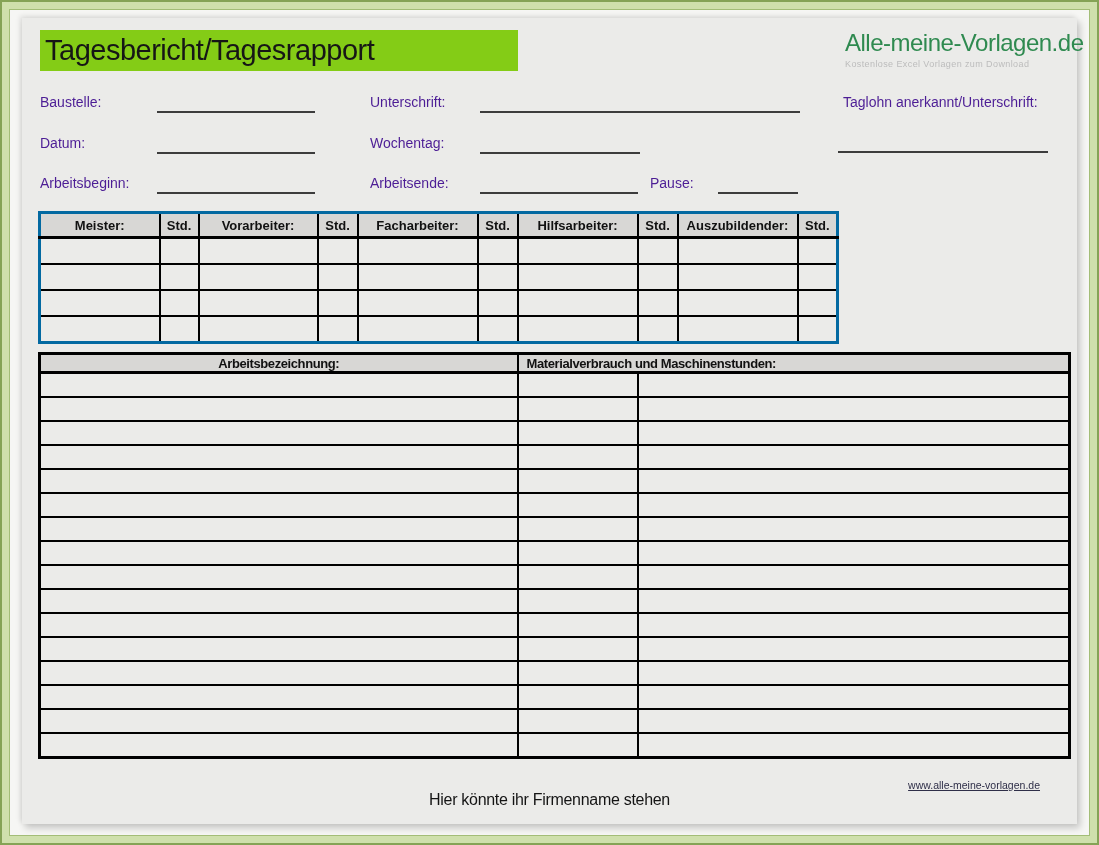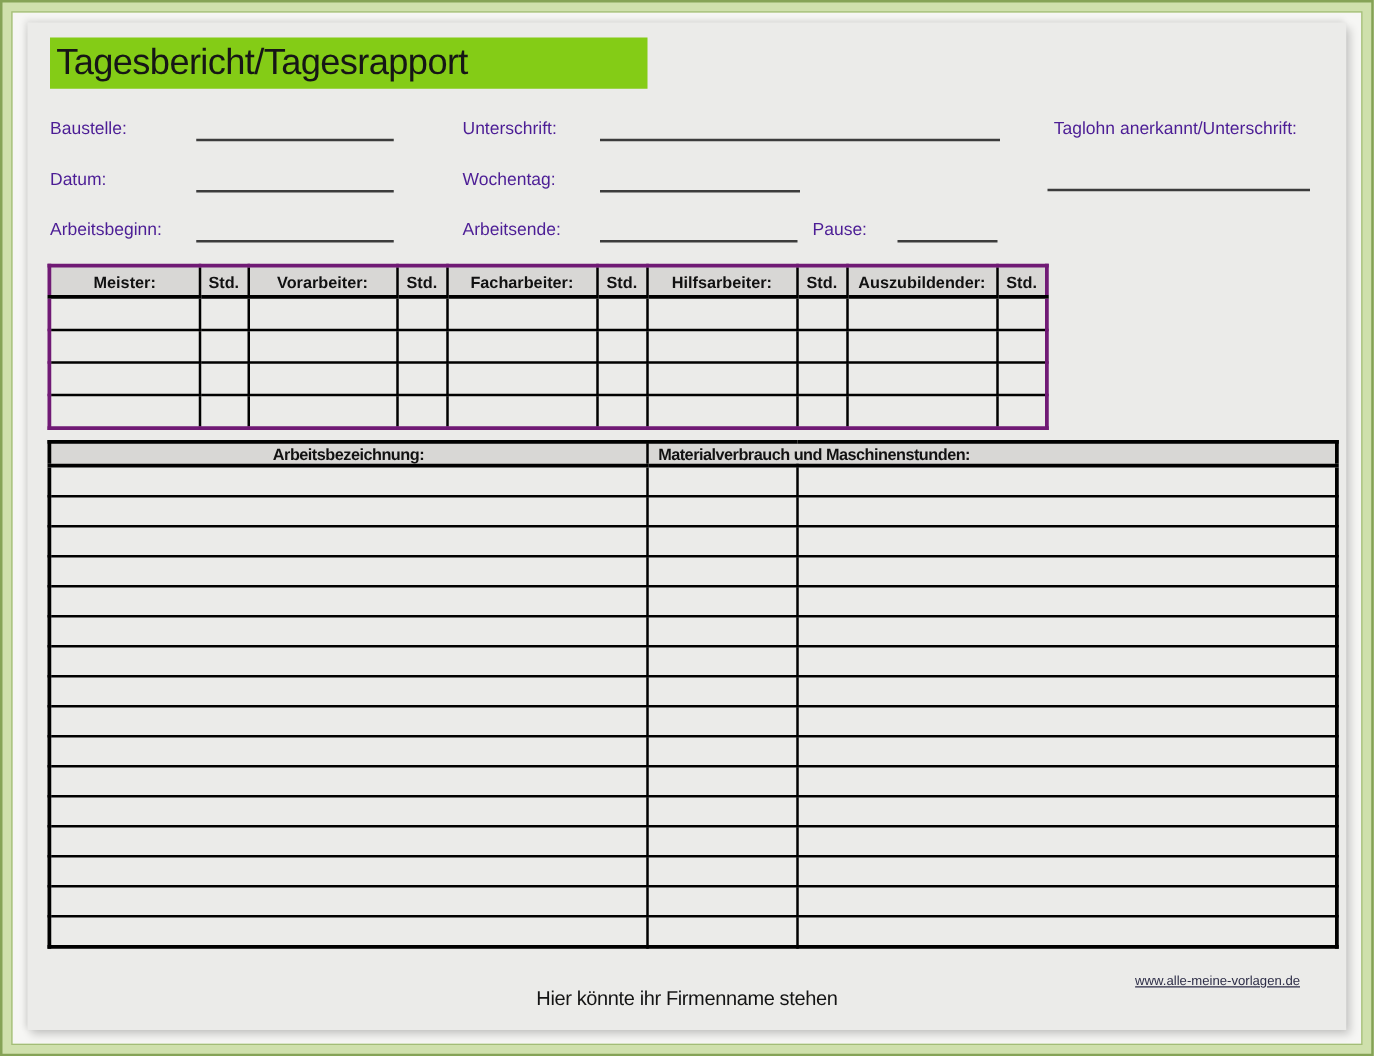--- a/index.html
+++ b/index.html
@@ -48,21 +48,21 @@
     font-size:9px;color:#bcbcbc;letter-spacing:.4px;margin-top:2px;white-space:nowrap;
   }
   .lbl{
     position:absolute;font-size:14px;font-weight:normal;color:#4c1d95;white-space:nowrap;
   }
   .fline{
     position:absolute;height:0;border-bottom:2px solid #3c3c3c;
   }
   
   table{border-collapse:collapse;table-layout:fixed;position:absolute;background:transparent;}
-  .personnel-table{left:16px;top:193px;width:800px;border:3px solid #701a75;}
+  .personnel-table{left:16px;top:193px;width:800px;border:3px solid #0369a1;}
   .personnel-table th{
     background:#d8d7d5;border:2px solid #000;border-bottom:3px solid #000;
     font-size:13px;font-weight:bold;color:#111;height:22px;text-align:center;padding:0 2px;
   }
   .personnel-table td{border:2px solid #000;height:22px;}
   .work-table{left:16px;top:334px;width:1030px;border:3px solid #000;}
   .work-table th{
     background:#d8d7d5;border:2px solid #000;
     font-size:13px;font-weight:bold;color:#111;padding:0 8px;letter-spacing:-0.4px;margin-top:11px;
   }
@@ -83,20 +83,24 @@
 </head>
 <body>
 
 <div class="viewport">
   <div class="page">
 
     <div class="title-box">
       <div class="title">Tagesbericht/Tagesrapport</div>
     </div>
 
+    <div class="logo">
+      <div class="brand">Alle-meine-Vorlagen.de</div>
+      <div class="tagline">Kostenlose Excel Vorlagen zum Download</div>
+    </div>
 
     <div class="lbl" style="left:18px;top:76px">Baustelle:</div>
     <div class="fline" style="left:135px;top:93px;width:158px"></div>
     <div class="lbl" style="left:348px;top:76px">Unterschrift:</div>
     <div class="fline" style="left:458px;top:93px;width:320px"></div>
     <div class="lbl" style="left:821px;top:76px">Taglohn anerkannt/Unterschrift:</div>
 
     <div class="lbl" style="left:18px;top:117px">Datum:</div>
     <div class="fline" style="left:135px;top:134px;width:158px"></div>
     <div class="lbl" style="left:348px;top:117px">Wochentag:</div>

